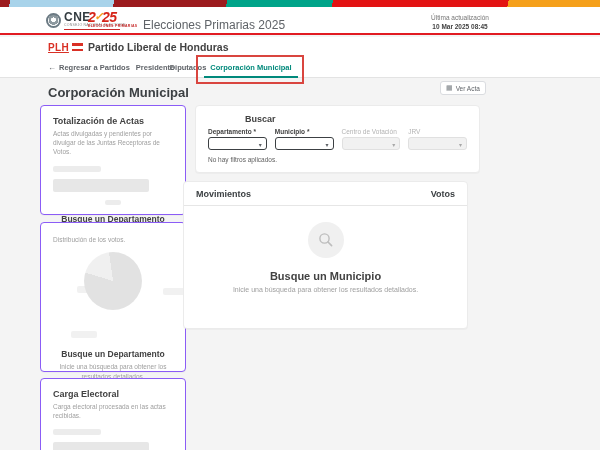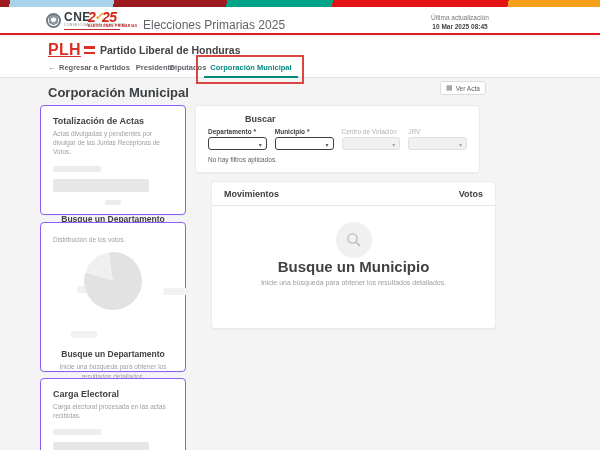--- a/index.html
+++ b/index.html
@@ -32,21 +32,21 @@
   .logo2025 .check { color:#f59e1b; font-size:11px; font-weight:800; margin:1px -1px 0; }
   .logo2025-caption { font-size:3.5px; font-weight:700; color:#c62828; letter-spacing:.3px; margin-top:1px; text-align:center; }
   .header-title { position:absolute; left:143px; top:11px; font-size:12px; color:#5f6368; }
   .last-update { position:absolute; left:415px; width:90px; top:6px; text-align:center; line-height:1.4; }
   .last-update .lbl { font-size:6.5px; color:#757575; }
   .last-update .val { font-size:6.5px; color:#424242; font-weight:700; }
 
   
   .party-bar { position:absolute; top:37px; left:0; width:600px; height:20px; background:#fff; }
   .party-inner { position:absolute; left:48px; top:4px; display:flex; align-items:center; gap:5px; }
-  .plh-code { font-size:16px; font-weight:800; color:var(--party-red,#D93025); letter-spacing:.3px;text-decoration:underline; }
+  .plh-code { font-size:10px; font-weight:800; color:var(--party-red,#D93025); letter-spacing:.3px;text-decoration:underline; }
   .plh-flag { width:11px; height:8px; display:flex; flex-direction:column; justify-content:space-between; margin-left:-2px; }
   .plh-flag i { display:block; height:2.5px; background:var(--party-red,#D93025); }
   .party-name { font-size:10.5px; font-weight:700; color:#424242; }
 
   
   .tabs-row { position:absolute; top:57px; left:0; width:600px; height:21px; background:#fff;
     border-bottom:1px solid #e3e3e3; }
   .back-link { position:absolute; left:48px; top:6px; display:flex; align-items:center; gap:3px;
     font-size:7.5px; font-weight:600; color:#5f6368; cursor:pointer; }
   .back-link .arrow { font-size:8px; }
@@ -101,28 +101,28 @@
   .filter.disabled .filter-label { color:#b3b3b3; font-weight:400; }
   .select-box { position:relative; margin-top:2px; height:13px; border:1.5px solid #3c4043;
     border-radius:3px; background:#fff; cursor:pointer; }
   .filter.disabled .select-box { border:1px solid #e0e0e0; background:#f1f1f1; cursor:default; }
   .select-box .caret { position:absolute; right:4px; top:50%; transform:translateY(-50%);
     font-size:6px; color:#5f6368; }
   .filter.disabled .caret { color:#a8a8a8; }
   .no-filters { font-size:6.5px; color:#616161; margin-top:6px; }
 
   
-  .results-panel { left:211px; top:181px; width:285px; height:148px; }
+  .results-panel { left:183px; top:181px; width:285px; height:148px; }
   .results-header { display:flex; justify-content:space-between; align-items:center;
     padding:7px 12px 6px; border-bottom:1px solid #e6e6e6; }
   .results-header span { font-size:9px; font-weight:700; color:#3c4043; }
   .results-body { text-align:center; padding-top:16px; }
   .search-circle { width:36px; height:36px; border-radius:50%; background:#f0f0f0; margin:0 auto;
     display:flex; align-items:center; justify-content:center; }
-  .results-title { font-size:15px; font-weight:700; color:#424242; margin-top:0; }
+  .results-title { font-size:11px; font-weight:700; color:#424242; margin-top:12px; }
   .results-sub { font-size:7px; color:#9e9e9e; margin-top:4px; }
 </style>
 </head>
 <body>
 
 <div class="app">
 
   <div class="top-stripe"></div>
 
   <div class="header">

